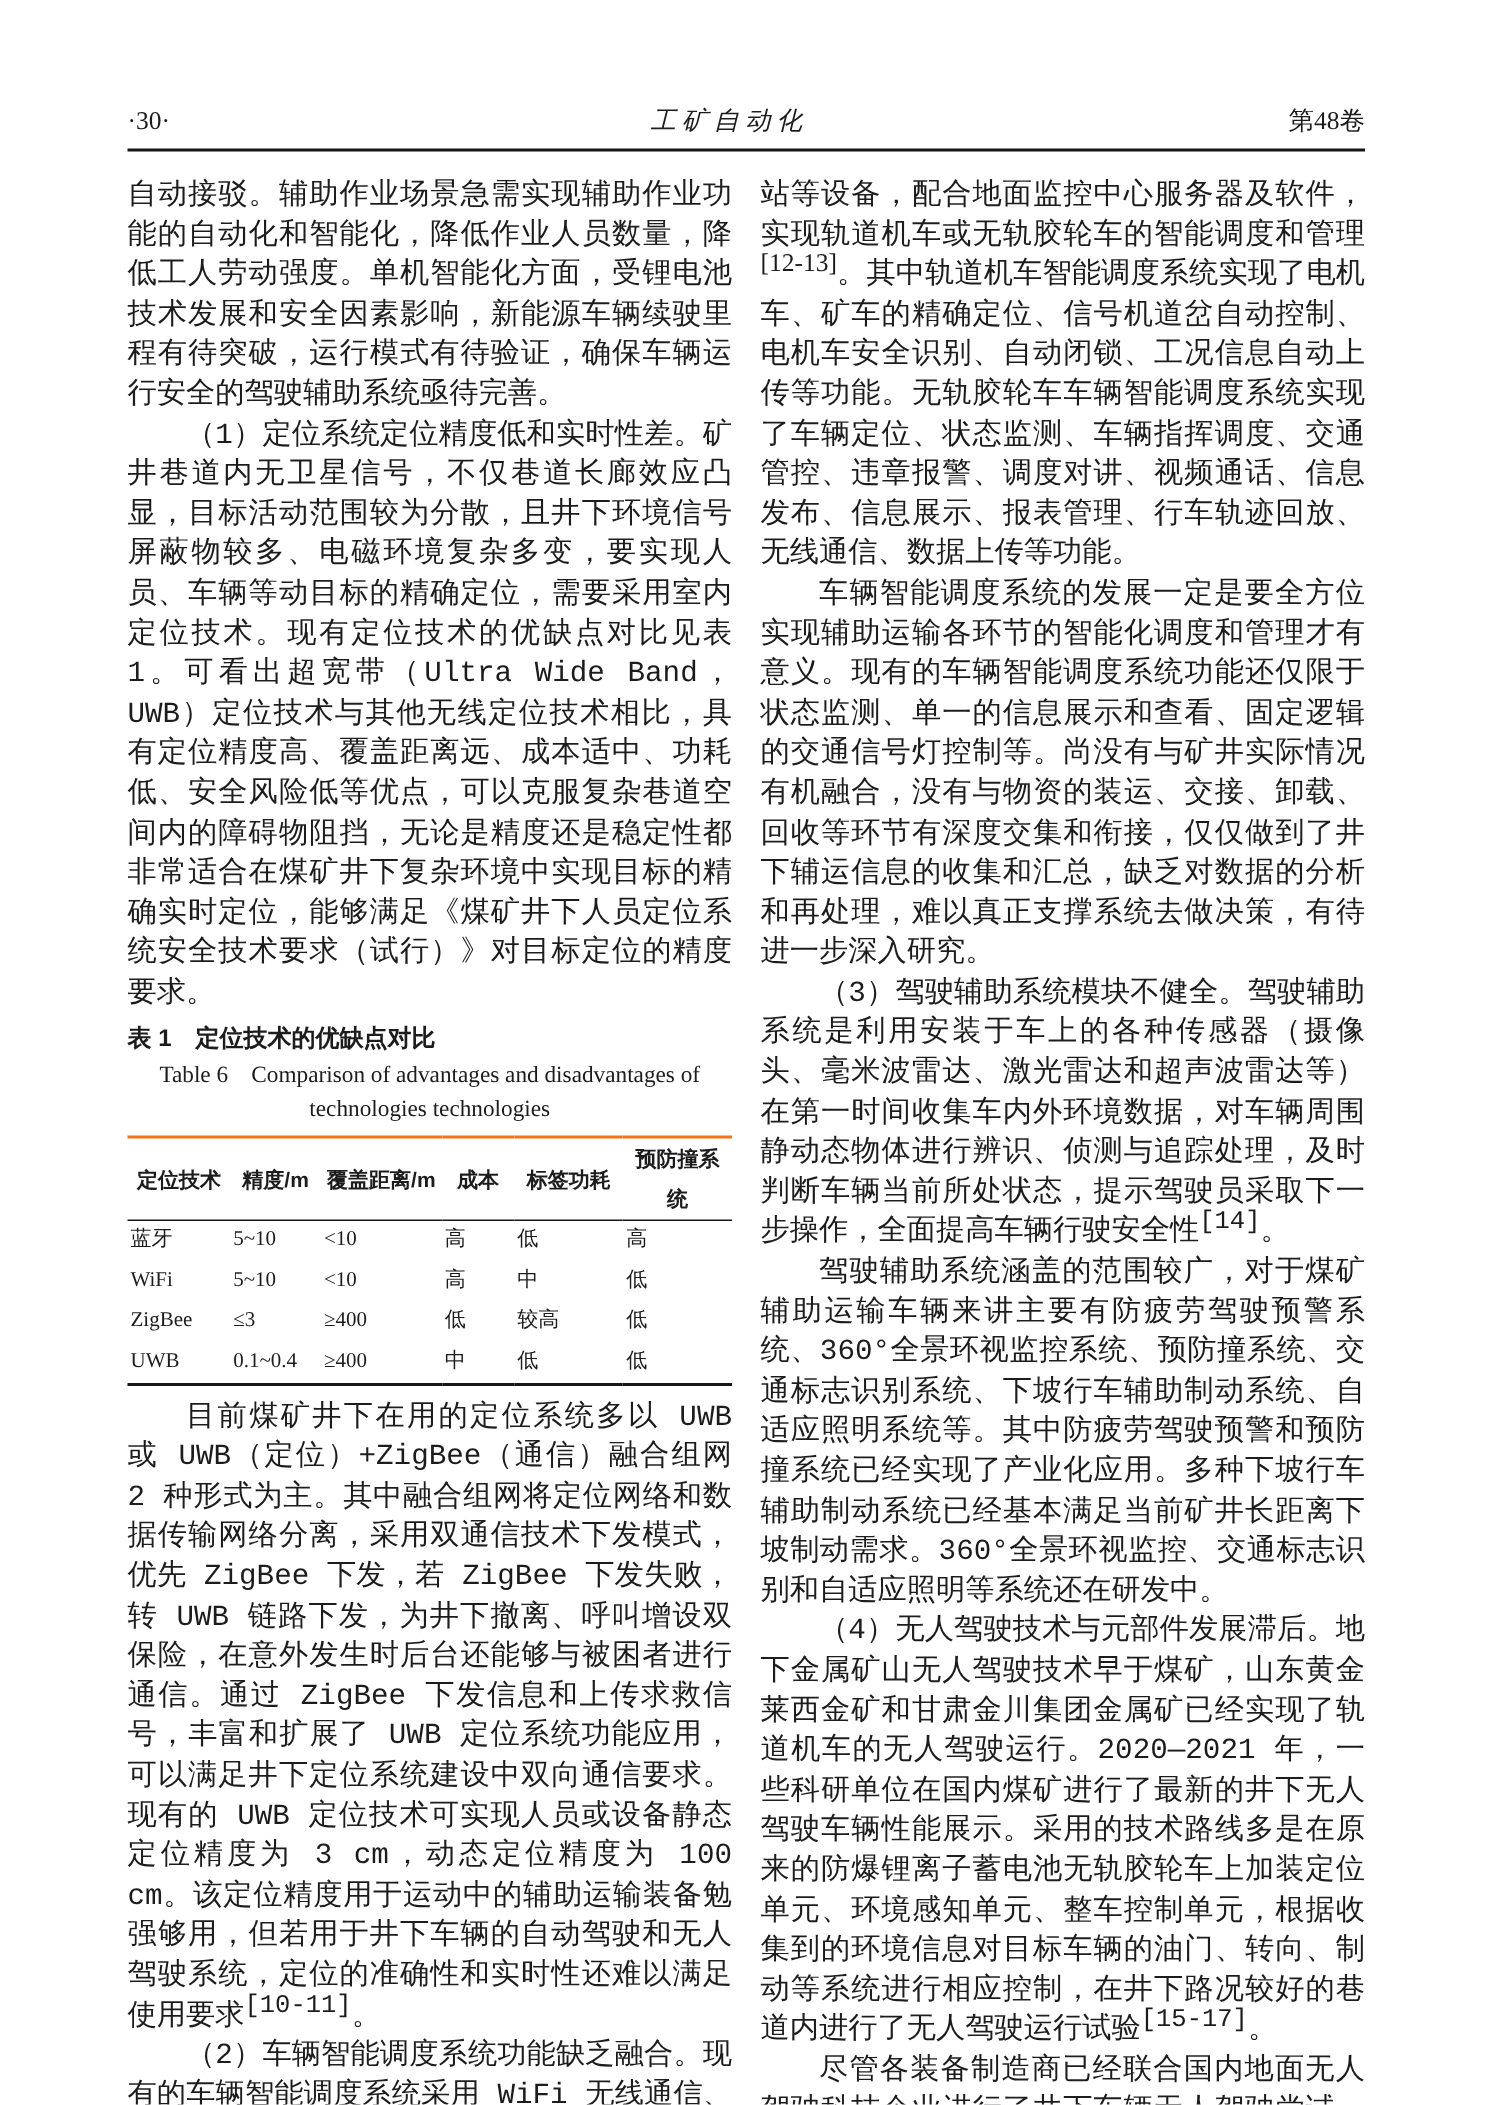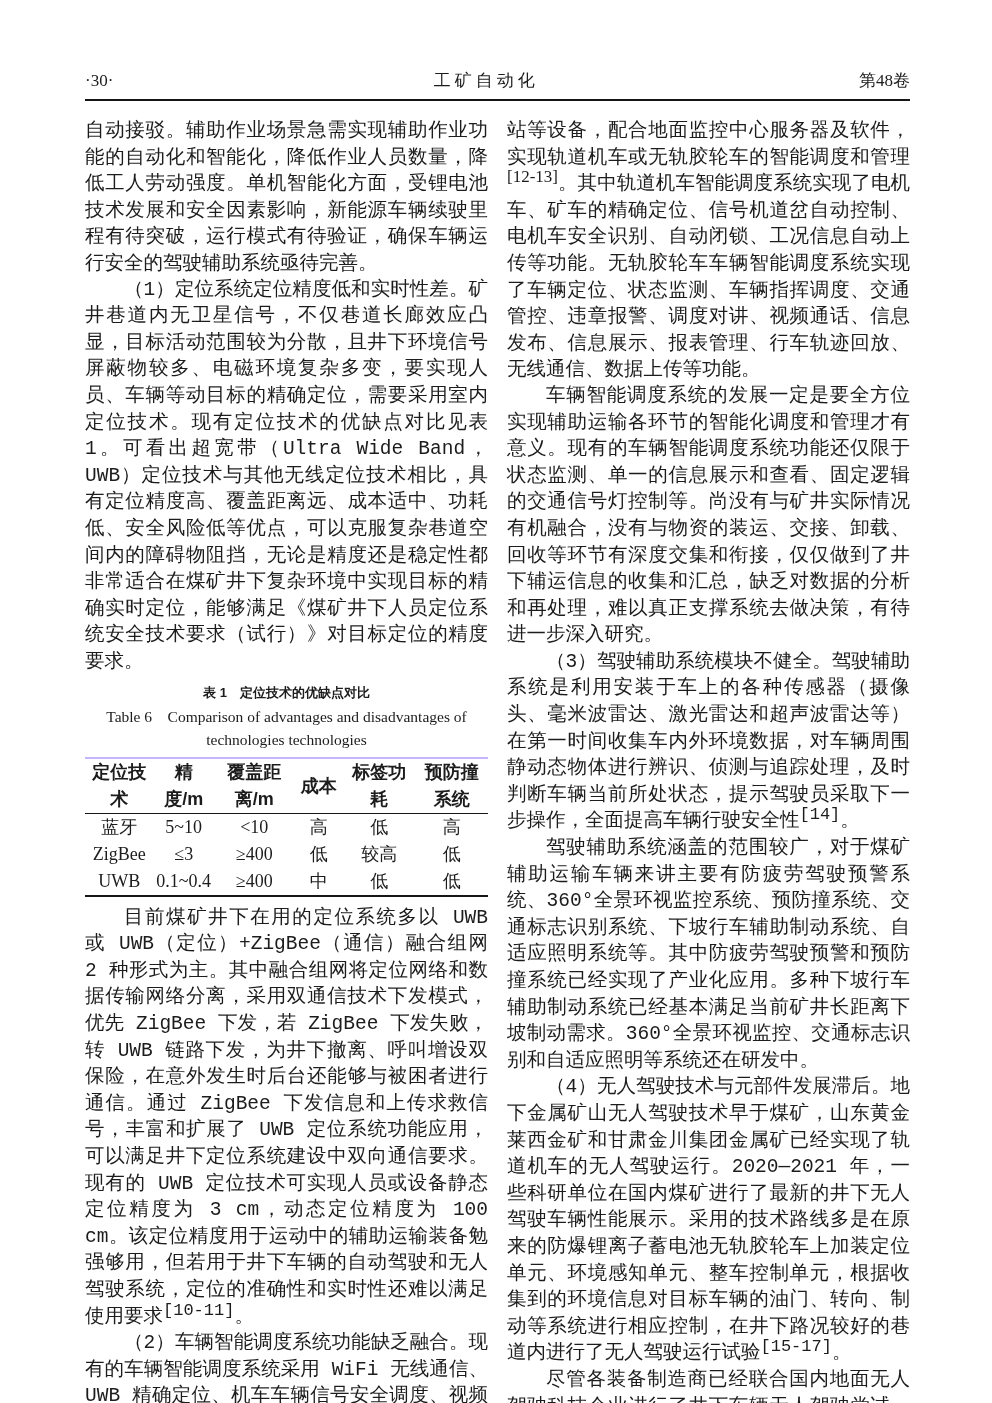--- a/index.html
+++ b/index.html
@@ -22,20 +22,21 @@
   }
   
   .running-head {
     display: flex;
     justify-content: space-between;
     align-items: baseline;
     font-size: 17px;
     line-height: 22px;
   }
   .running-head .journal {
+    font-style: italic;
     letter-spacing: 4px;
   }
   .head-rule {
     border: none;
     border-top: 2.5px solid #161616;
     margin: 7px 0 0 0;
   }
   
   .columns {
     display: flex;
@@ -52,50 +53,50 @@
   .col p { margin: 0; }
   .col p.indent { text-indent: 2em; font-family: Liberation Mono, monospace; }
   sup {
     font-size: 17px;
     line-height: 0;
     vertical-align: super;
   }
   
   .table-block { margin: 6px 0 8px 0; }
   .tcap-zh {
-    text-align: center;
+    text-align: left;
     font-weight: bold;
-    font-size: 13px;
+    font-size: 16px;
     line-height: 24px;
     font-family: "Liberation Sans", "DejaVu Sans", sans-serif;
   }
   .tcap-en {
     text-align: center;
     font-size: 15.5px;
     line-height: 23px;
   }
   table.data-table {
     width: 100%;
     border-collapse: collapse;
     margin-top: 6px;
-    font-size: 18px;
-    border-top: 2px solid #c4b5fd;
+    font-size: 14px;
+    border-top: 2px solid #f97316;
     border-bottom: 2px solid #161616;
   }
   table.data-table th {
     font-weight: bold;
     height: 30px;
     border-bottom: 1.5px solid #161616;
     text-align: center;
     padding: 0 2px;
     font-family: "Liberation Sans", "DejaVu Sans", sans-serif;
   }
   table.data-table td {
     height: 27px;
-    text-align: center;
+    text-align: left;
     padding: 0 2px;
   }
   table.data-table col.c1 { width: 17%; }
   table.data-table col.c2 { width: 15%; }
   table.data-table col.c3 { width: 20%; }
   table.data-table col.c4 { width: 12%; }
   table.data-table col.c5 { width: 18%; }
   table.data-table col.c6 { width: 18%; }
 </style>
 </head>
@@ -142,20 +143,28 @@
           <tbody>
               <tr>
                 <td>蓝牙</td>
                 <td>5~10</td>
                 <td>&lt;10</td>
                 <td>高</td>
                 <td>低</td>
                 <td>高</td>
               </tr>
               <tr>
+                <td>WiFi</td>
+                <td>5~10</td>
+                <td>&lt;10</td>
+                <td>高</td>
+                <td>中</td>
+                <td>低</td>
+              </tr>
+              <tr>
                 <td>ZigBee</td>
                 <td>≤3</td>
                 <td>≥400</td>
                 <td>低</td>
                 <td>较高</td>
                 <td>低</td>
               </tr>
               <tr>
                 <td>UWB</td>
                 <td>0.1~0.4</td>

